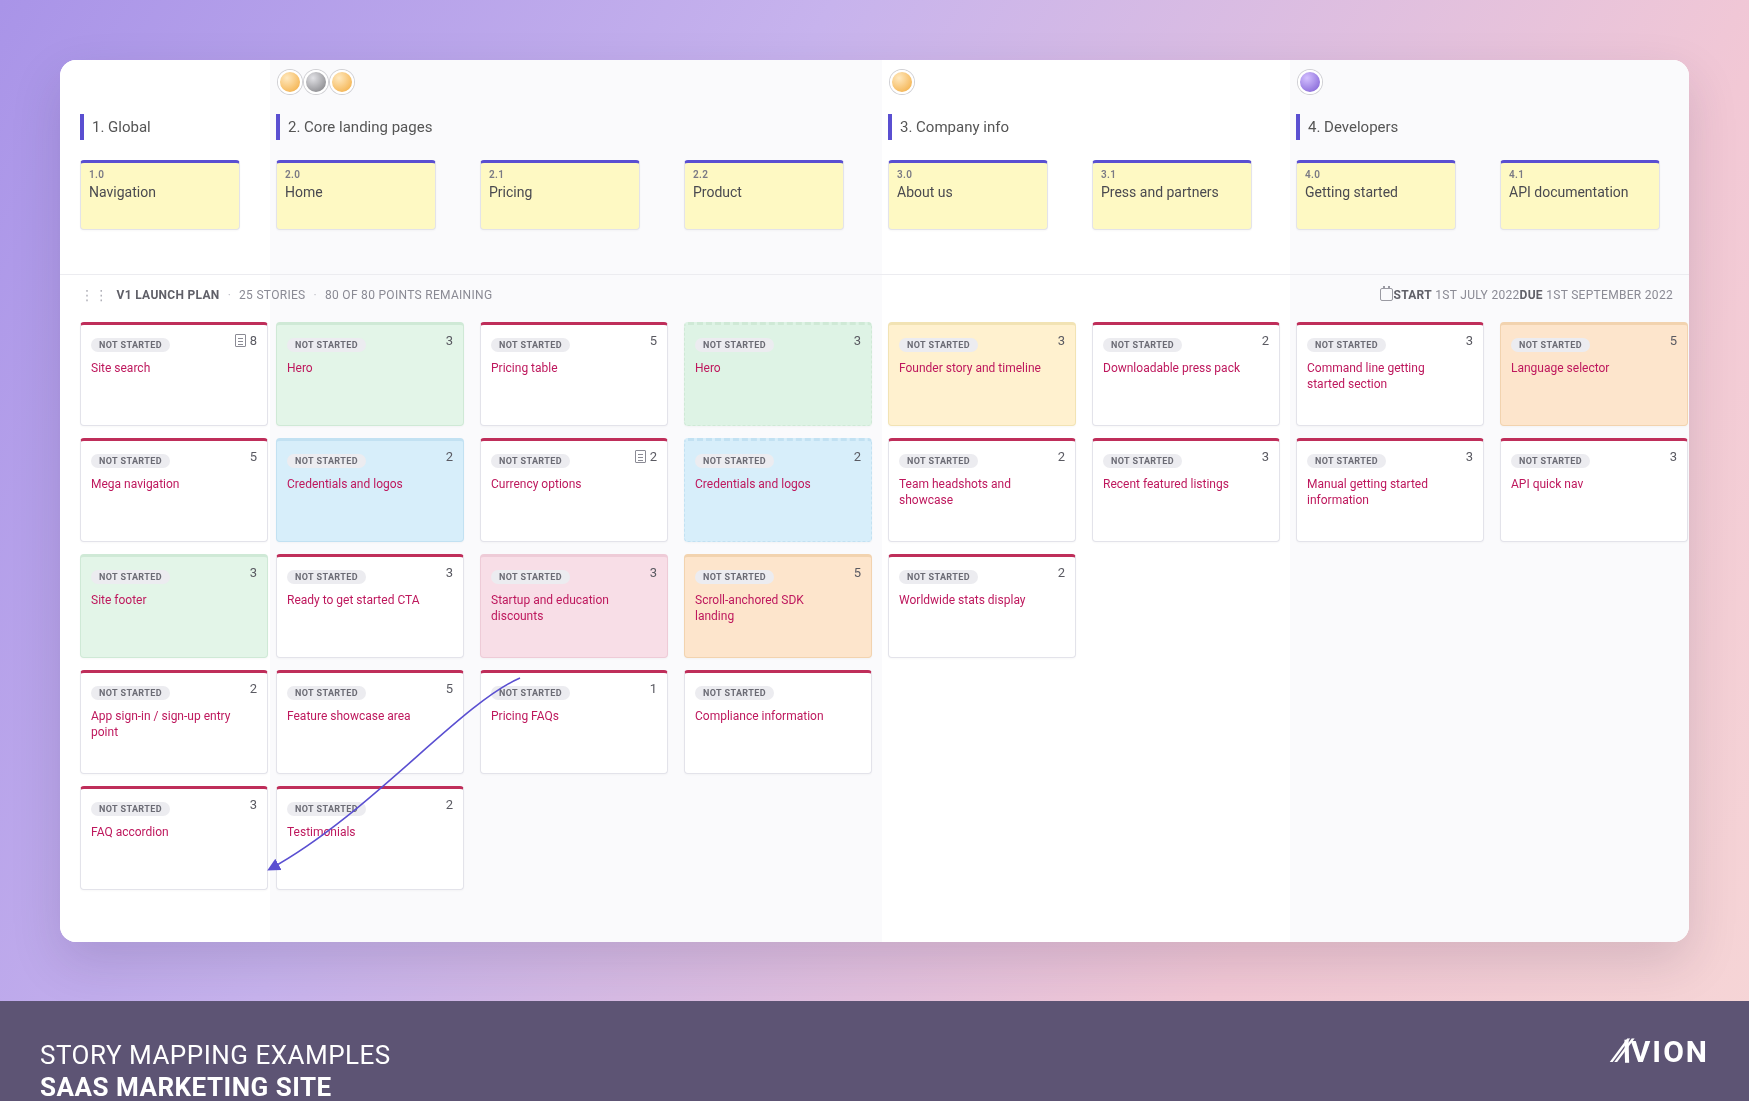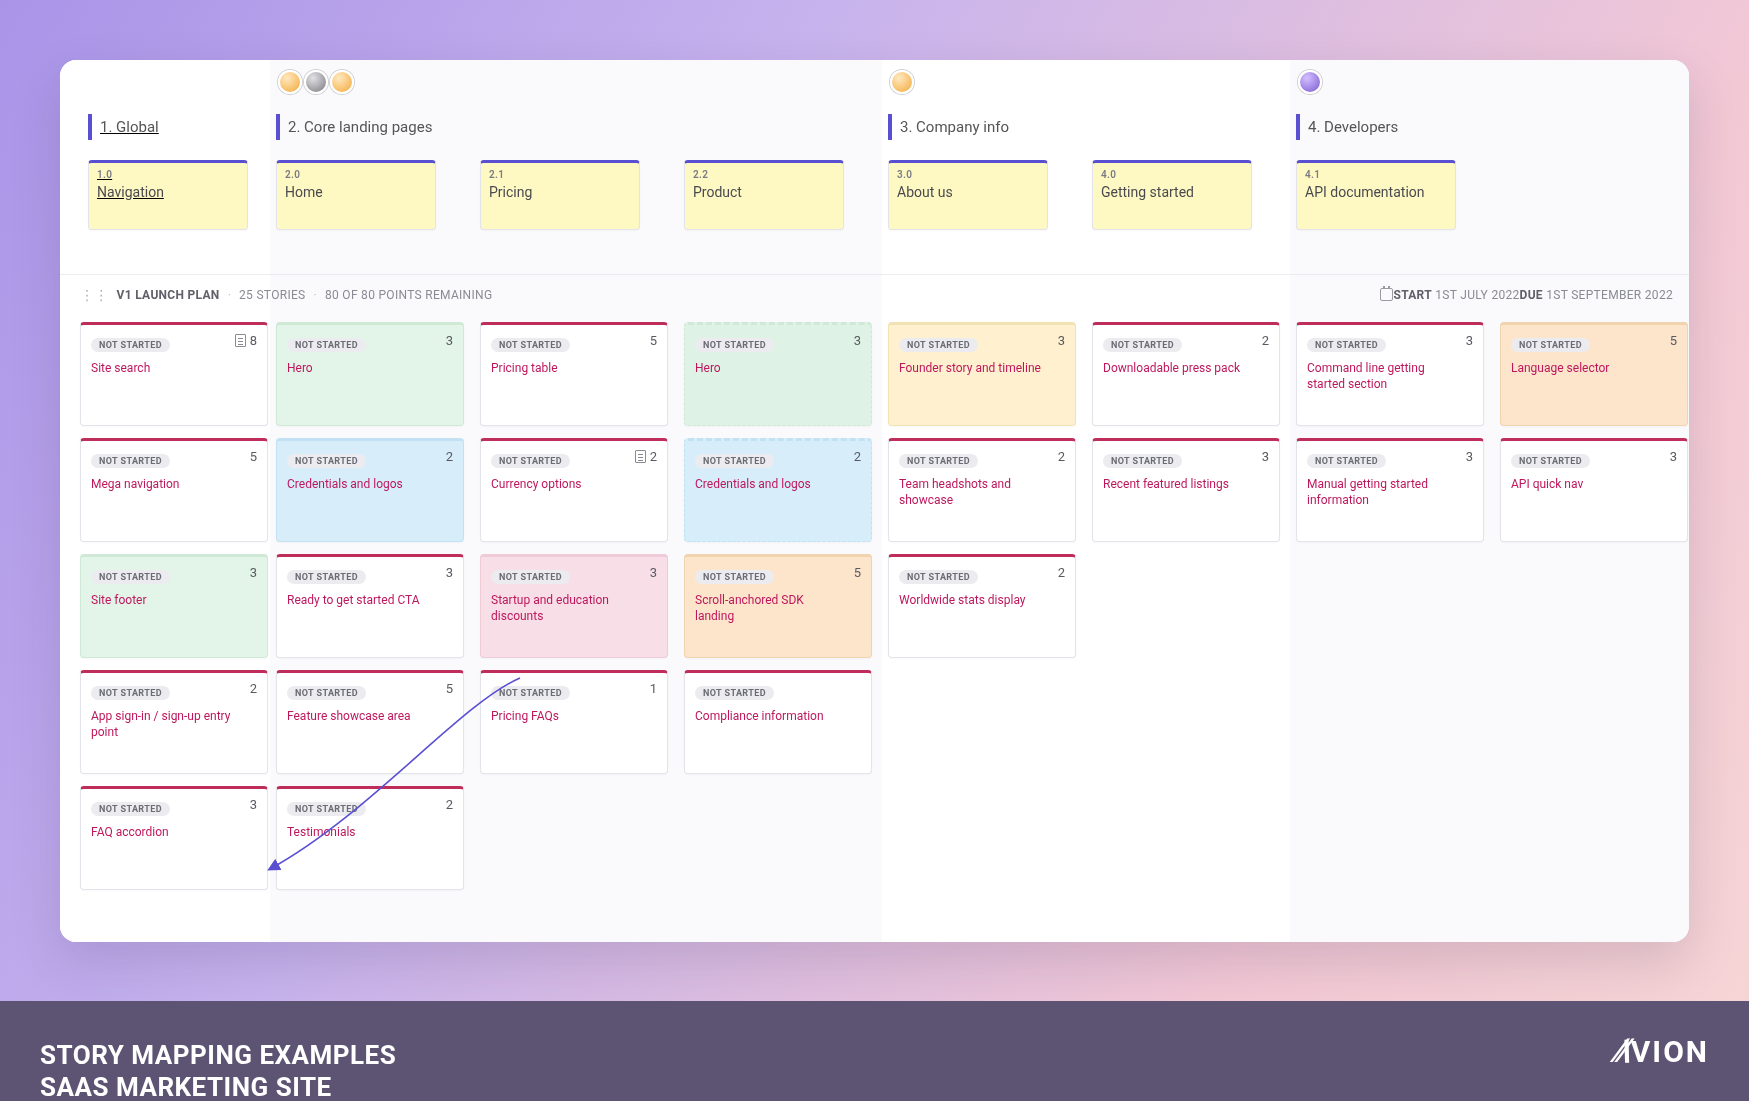--- a/index.html
+++ b/index.html
@@ -32,21 +32,21 @@
 
   
   .zebra { position: absolute; top: 0; bottom: 0; }
   .zebra.z0 { left: 0;    width: 210px; background: #ffffff; }
   .zebra.z1 { left: 210px; width: 612px; background: #fafafc; }
   .zebra.z2 { left: 822px; width: 408px; background: #ffffff; }
   .zebra.z3 { left: 1230px; width: 399px; background: #fafafc; }
 
   
   .col { width: 204px; flex: 0 0 204px; padding: 8px 6px 0 6px; position: relative; display:flex; flex-direction:column; align-items:flex-start; }
-  .col0 { width: 210px; flex: 0 0 210px; padding-left: 28px; text-decoration: underline; }
+  .col0 { width: 210px; flex: 0 0 210px; padding-left: 20px; }
 
   
   .epic-label {
     display: flex; align-items: center; gap: 8px;
     border-left: 4px solid #5a4fd1; padding: 4px 6px 4px 8px;
     font-size: 15px; color: #555; margin-top: 46px;
   }
   .avatars { position:absolute; top:10px; left:8px; display:flex; gap:2px; }
   .avatar { width:24px; height:24px; border-radius:50%; display:inline-block; border:2px solid #fff; box-shadow: 0 0 0 1px #d0d0d4; }
   .av-orange { background: radial-gradient(circle at 35% 30%, #ffe9c0, #f2a93a); }
@@ -109,21 +109,21 @@
 
   
   .dep-arrow { position:absolute; pointer-events:none; }
 
   
   .page-footer {
     position:absolute; left:0; bottom:0; width:100%; height: 100px;
     background: #5d5474; color:#fff; display:flex; align-items:center; padding: 0 40px;
   }
   .page-footer .titles { display:flex; flex-direction:column; line-height:1.25; }
-  .page-footer .t1 { font-size:26px; font-weight:700; letter-spacing: .5px; margin-top: 40px; }
+  .page-footer .t1 { font-size:26px; font-weight:400; letter-spacing: .5px; margin-top: 40px; }
   .page-footer .t2 { font-size:26px; font-weight:700; letter-spacing: .5px; }
   .brand { margin-left:auto; font-size:30px; font-weight:700; letter-spacing:2px; display:flex; align-items:center; gap:4px;}
   .brand .slashes { letter-spacing:-6px; font-style:italic; transform: skewX(-10deg); display:inline-block;}
 </style>
 </head>
 <body>
 
 <div class="board">
 
   <div class="zebra z0"></div>
@@ -191,20 +191,26 @@
     <div class="col">
         <div class="step-card">
           <div class="step-num">2.2</div>
           <div class="step-title">Product</div>
         </div>
       </div>
     <div class="col">
         <div class="step-card">
           <div class="step-num">3.0</div>
           <div class="step-title">About us</div>
+        </div>
+      </div>
+    <div class="col">
+        <div class="step-card">
+          <div class="step-num">3.1</div>
+          <div class="step-title">Press and partners</div>
         </div>
       </div>
     <div class="col">
         <div class="step-card">
           <div class="step-num">4.0</div>
           <div class="step-title">Getting started</div>
         </div>
       </div>
     <div class="col">
         <div class="step-card">

